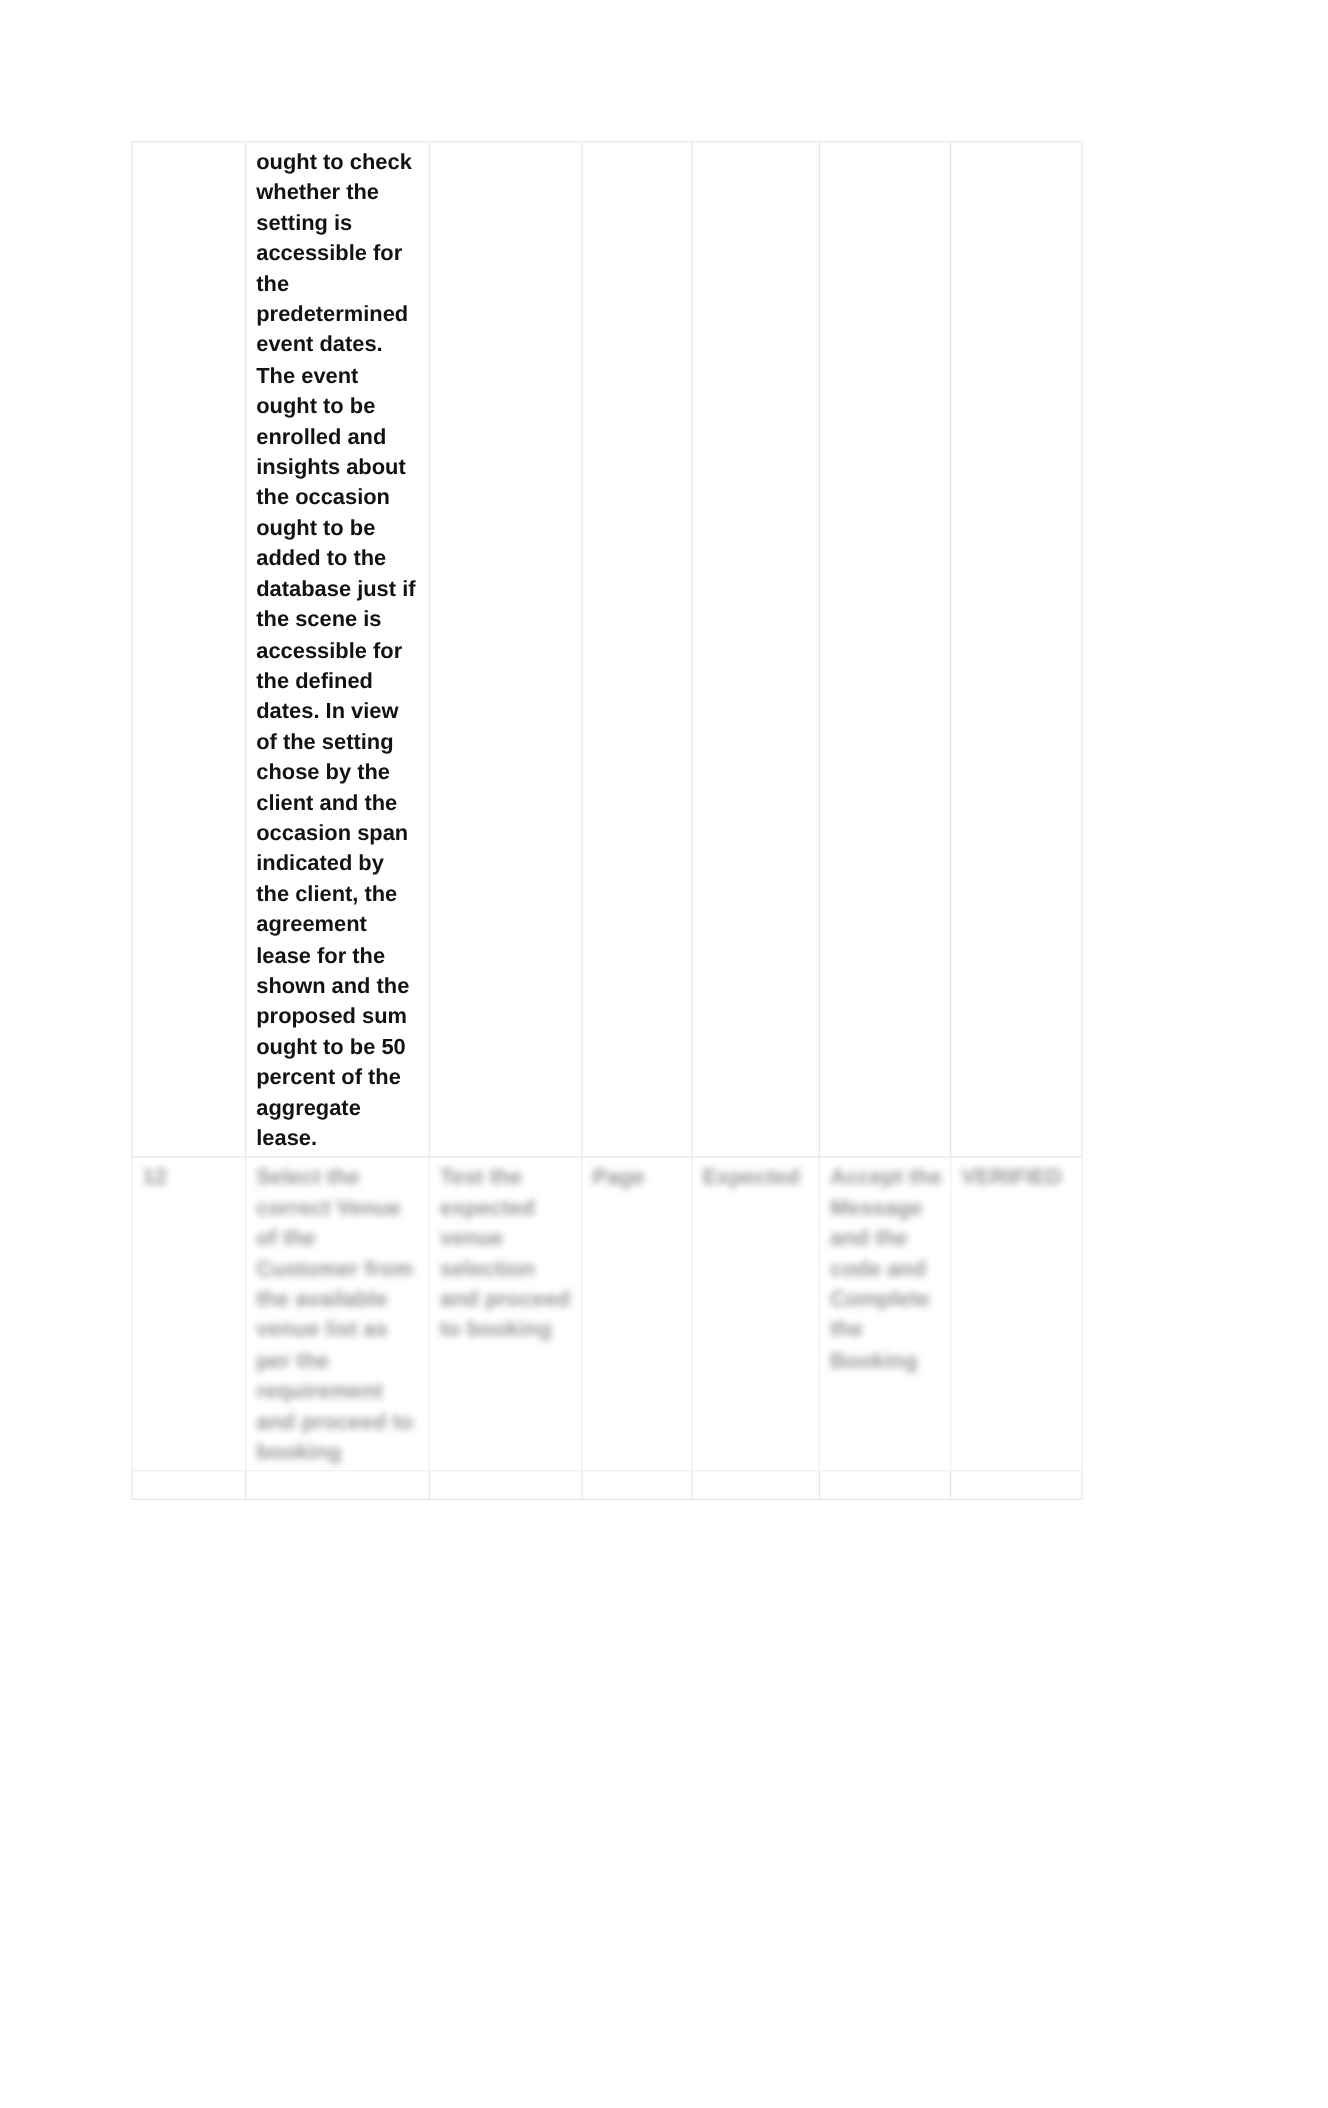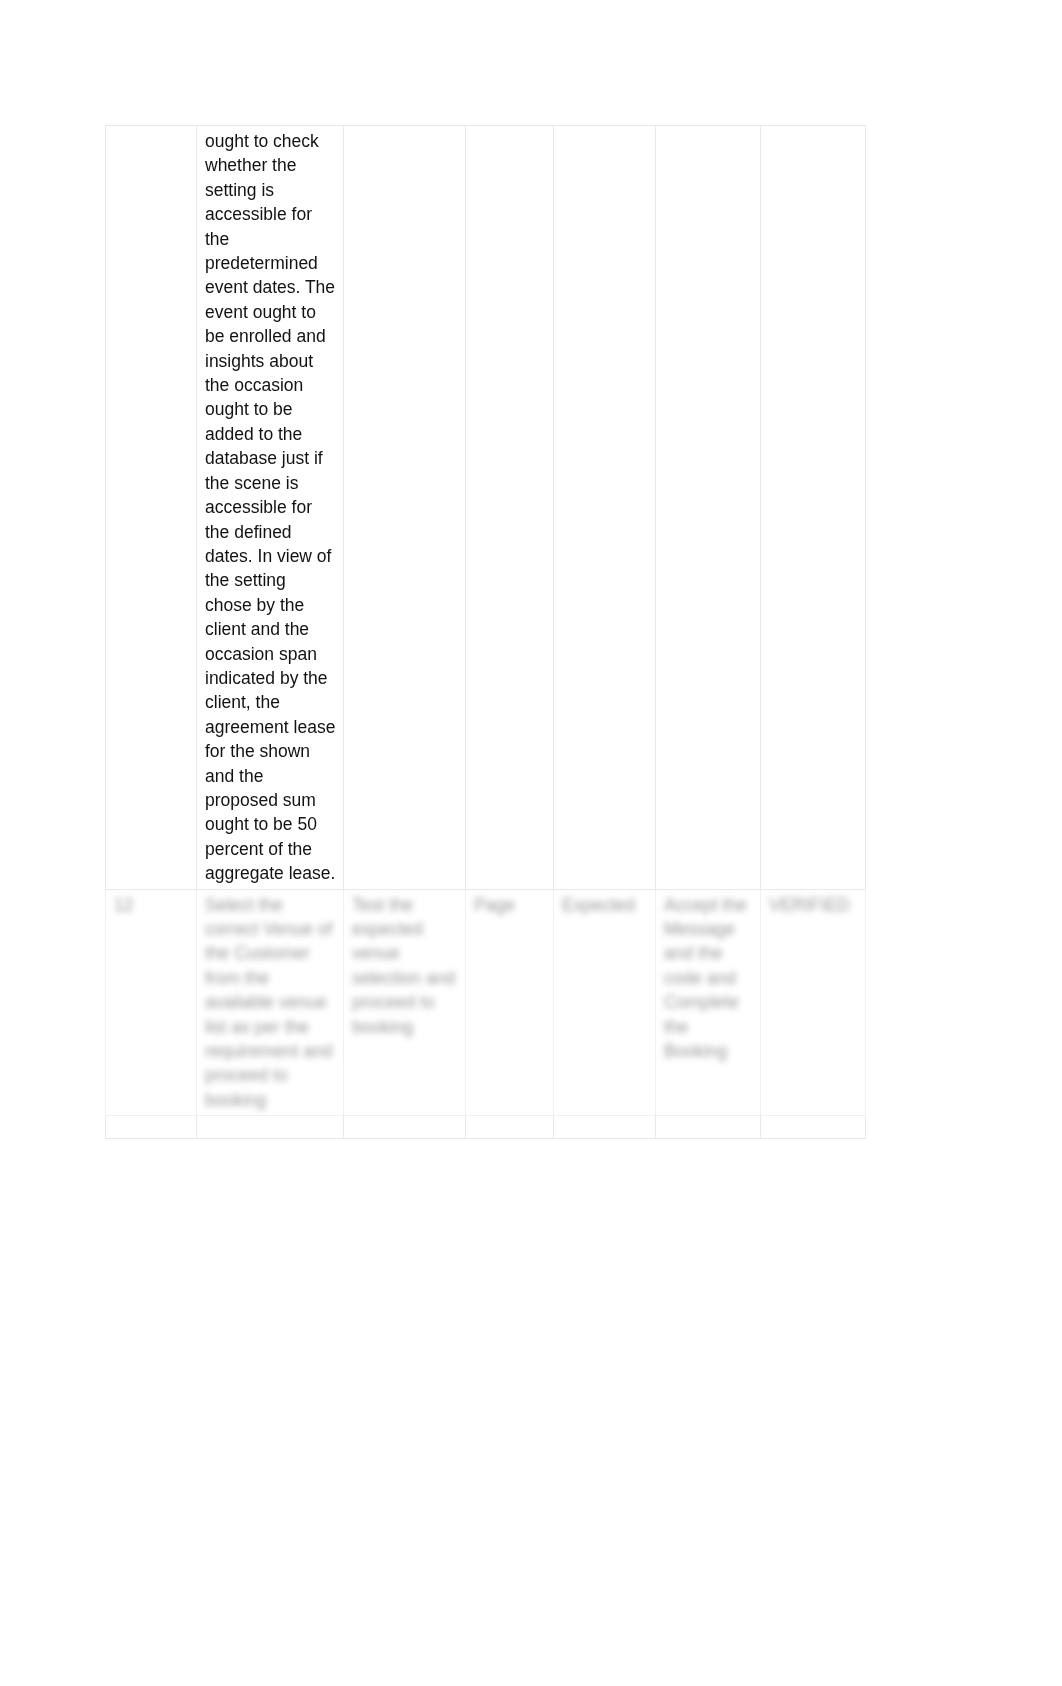--- a/index.html
+++ b/index.html
@@ -22,24 +22,25 @@
     top: 0;
     width: 1062px;
     height: 1686px;
     background: #ffffff;
   }
 
   
   .doc-table {
     position: absolute;
     left: 105px;
-    top: 125px;
+    top: 113px;
     width: 760px;
     border-collapse: collapse;
     table-layout: fixed;
+    font-weight: bold;
   }
 
   .doc-table td {
     border: 1px solid #e8e8e8;
     vertical-align: top;
     padding: 3px 6px 3px 8px;
     background: #ffffff;
   }
 
   

